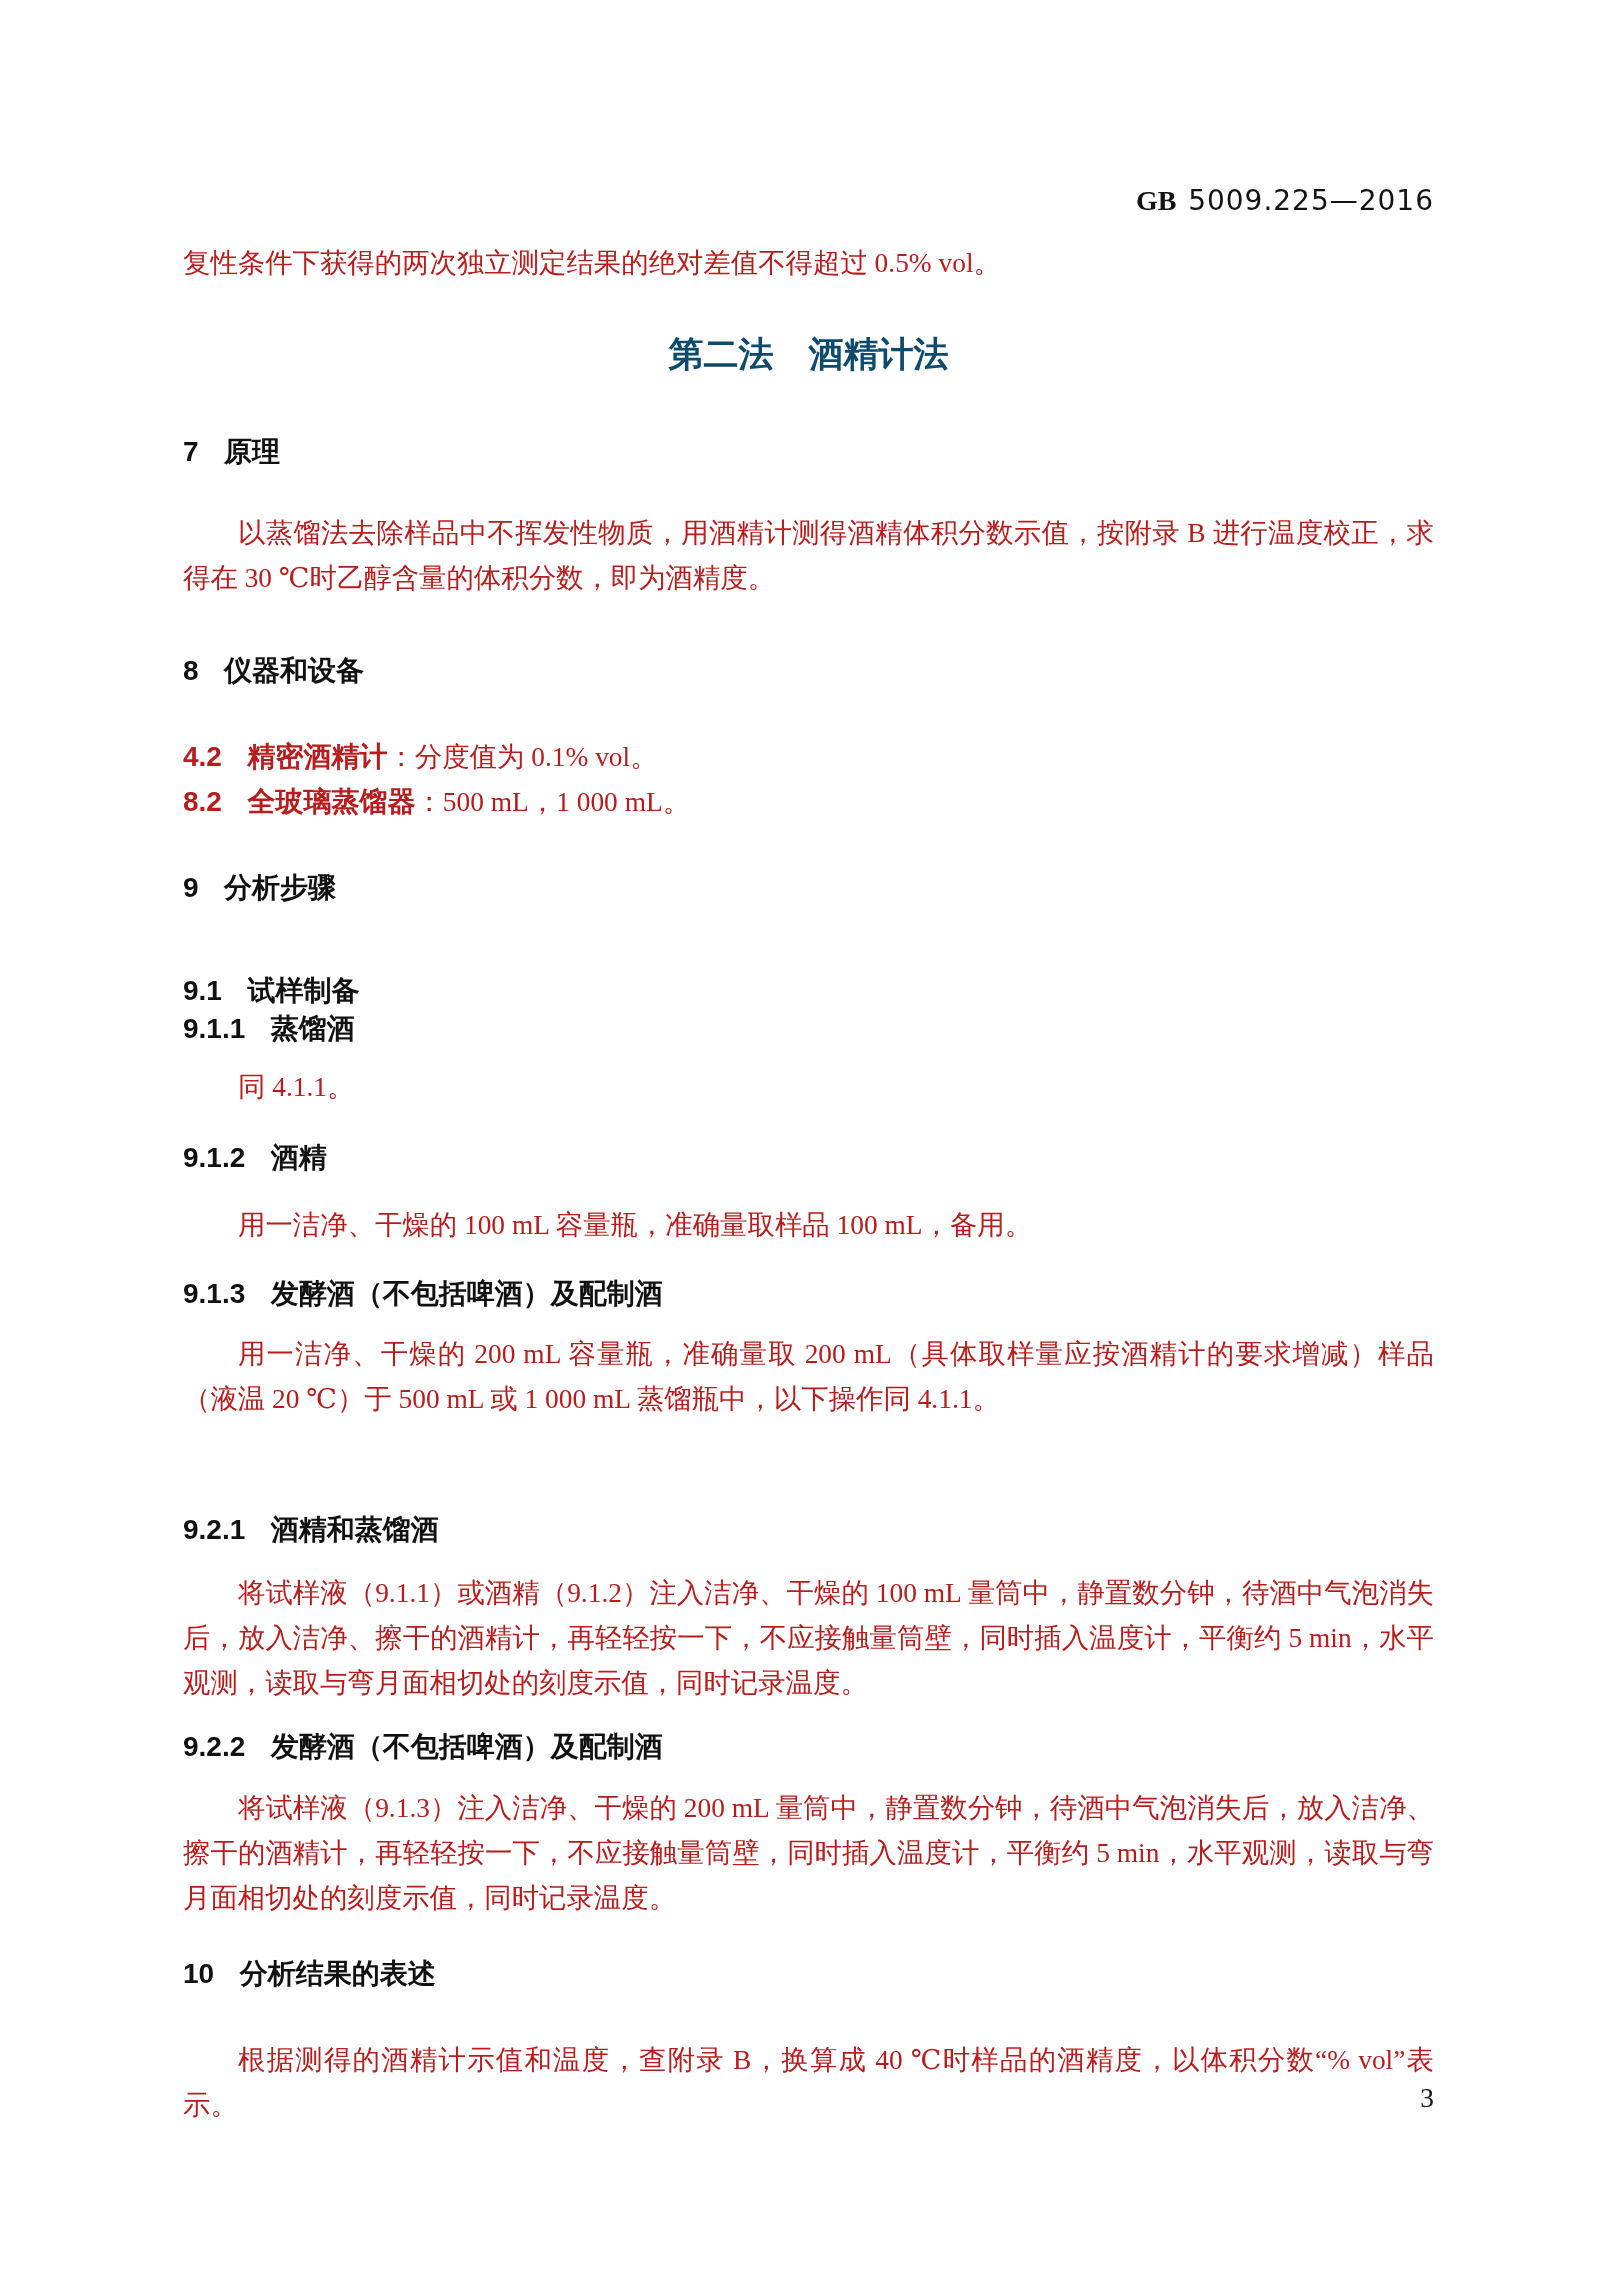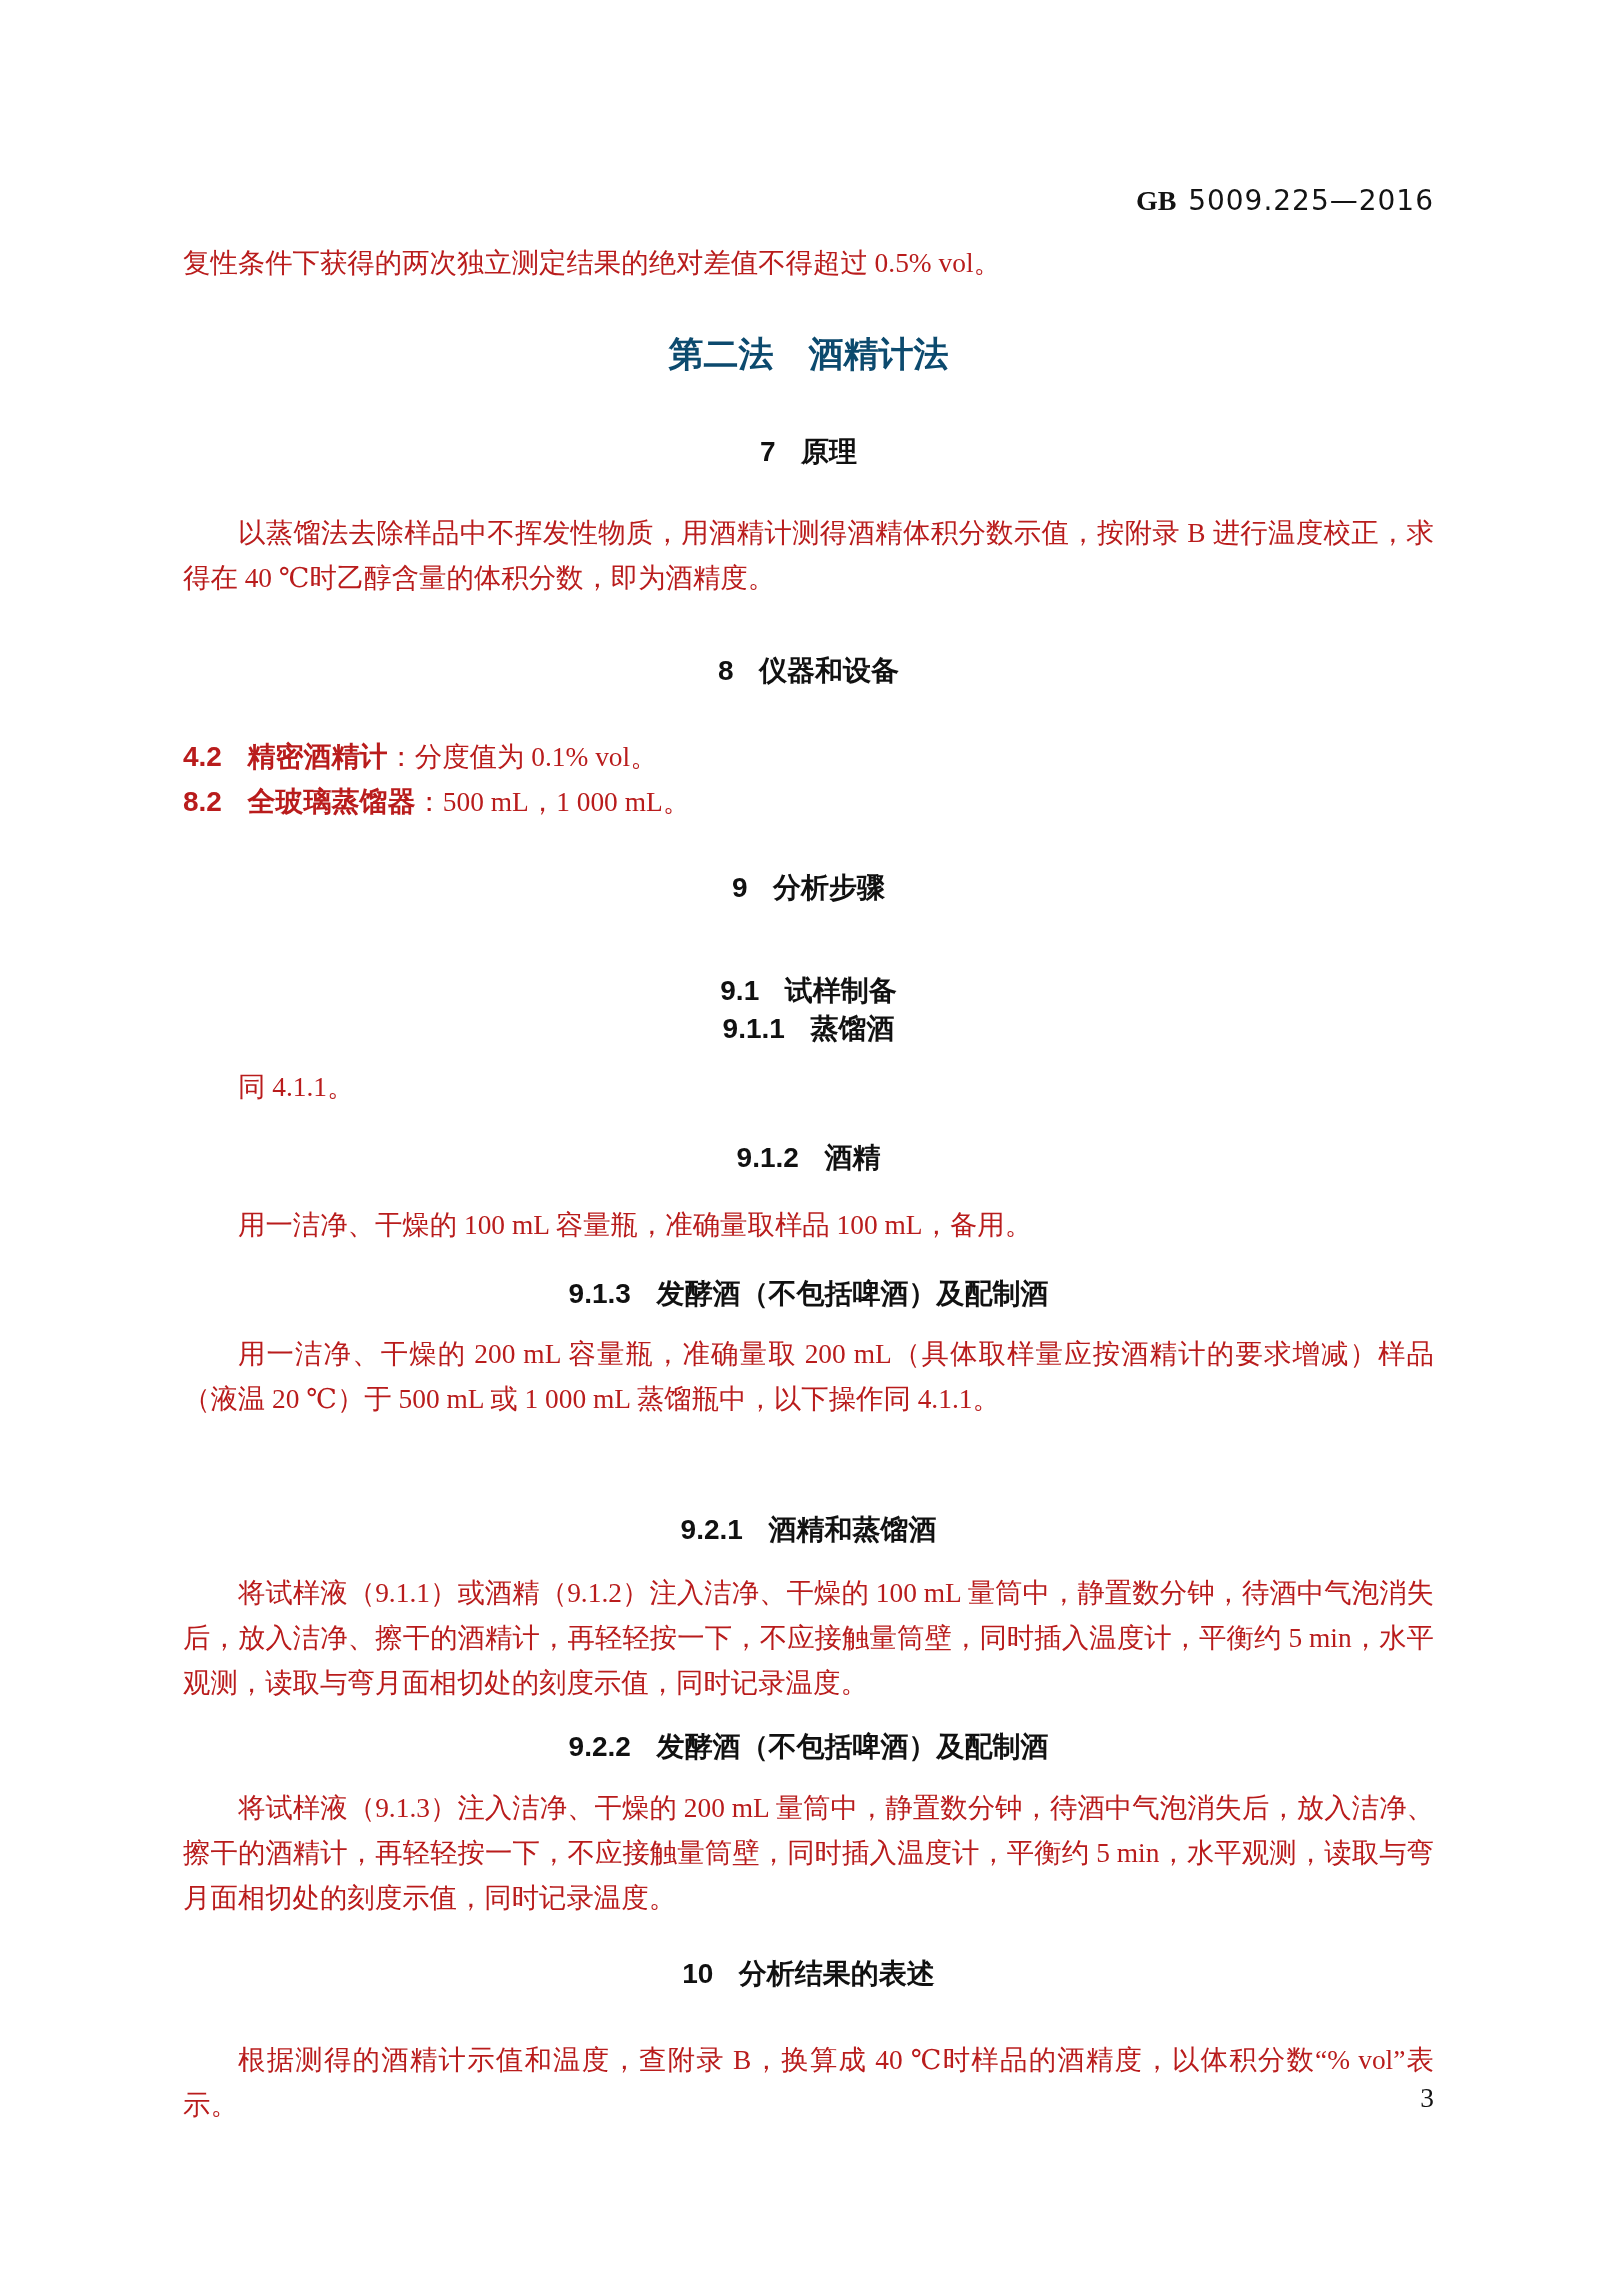--- a/index.html
+++ b/index.html
@@ -4,21 +4,21 @@
 <style>
   html,body{margin:0;padding:0;background:#ffffff;}
   .page{
     position:relative;
     width:1616px;
     height:2293px;
     background:#ffffff;
     color:#131313;
     overflow:hidden;
   }
-  .abs{position:absolute;left:183px;width:1251px;text-align:center;}
+  .abs{position:absolute;left:183px;width:1251px;}
   .body-text{
     margin:0;
     font-family:"Liberation Serif","DejaVu Serif",serif;
     font-size:27.4px;
     line-height:45px;
     text-align:justify;
     color:#b91c1c;
   }
   .indent{text-indent:55px;}
   .heading{
@@ -81,21 +81,21 @@
     <span class="code-prefix">GB</span><span class="code-number">5009.225—2016</span>
   </div>
 
   <p class="abs body-text" style="top:241px">复性条件下获得的两次独立测定结果的绝对差值不得超过 0.5% vol。</p>
 
   <h1 class="abs method-title" style="top:332px">第二法　酒精计法</h1>
 
   <div class="abs heading" style="top:435px">
     <span class="h-num">7</span><span>原理</span>
   </div>
-  <p class="abs body-text indent" style="top:511px">以蒸馏法去除样品中不挥发性物质，用酒精计测得酒精体积分数示值，按附录 B 进行温度校正，求得在 40 ℃时乙醇含量的体积分数，即为酒精度。</p>
+  <p class="abs body-text indent" style="top:511px">以蒸馏法去除样品中不挥发性物质，用酒精计测得酒精体积分数示值，按附录 B 进行温度校正，求得在 30 ℃时乙醇含量的体积分数，即为酒精度。</p>
 
   <div class="abs heading" style="top:654px">
     <span class="h-num">8</span><span>仪器和设备</span>
   </div>
   <p class="abs body-text" style="top:734px">
     <span class="item-num">4.2</span><span class="term">精密酒精计</span><span>：分度值为 0.1% vol。</span>
   </p>
   <p class="abs body-text" style="top:779px">
     <span class="item-num">8.2</span><span class="term">全玻璃蒸馏器</span><span>：500 mL，1 000 mL。</span>
   </p>

